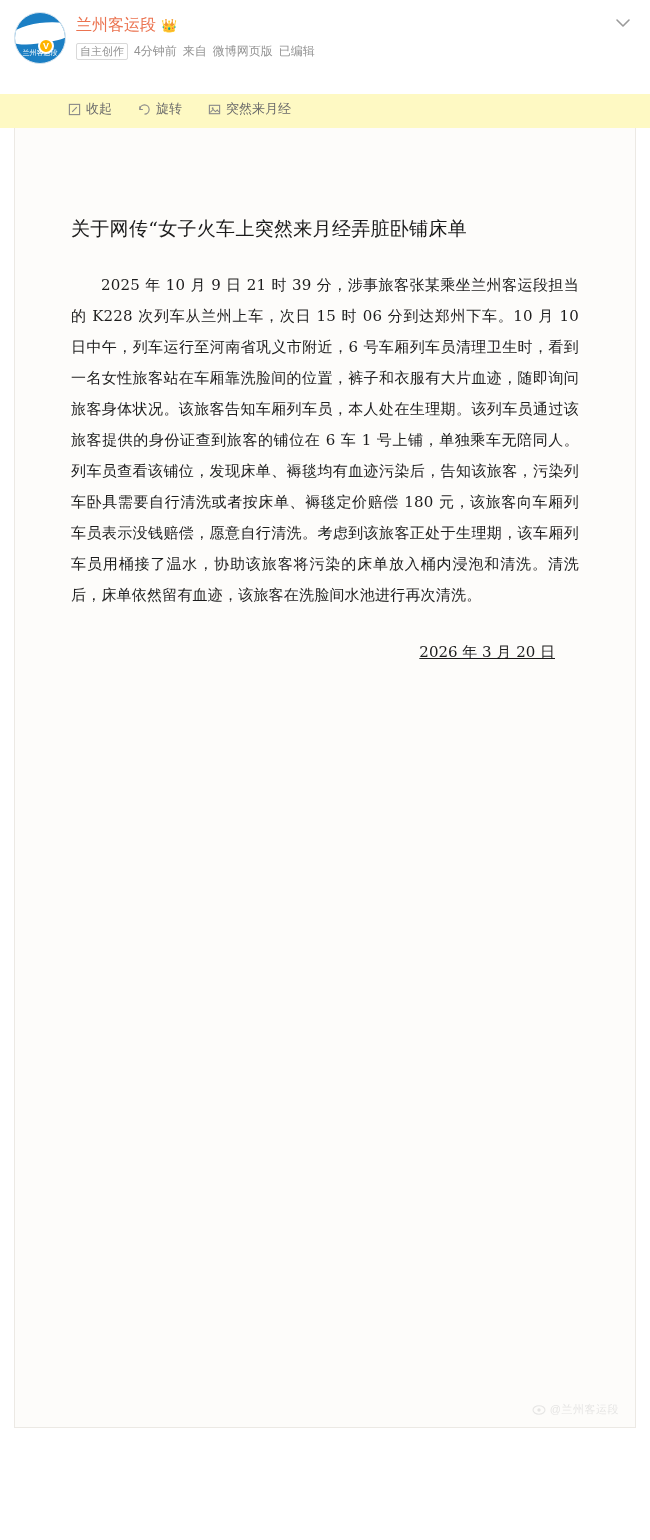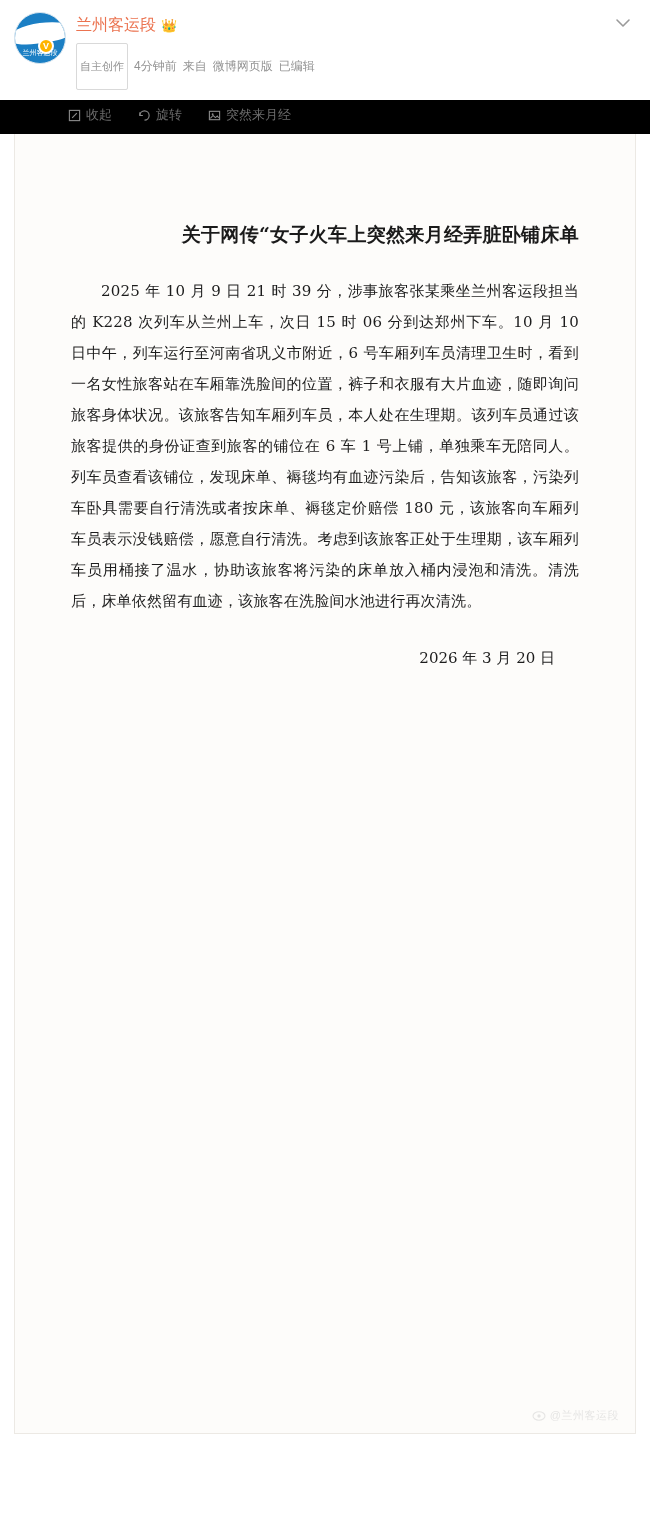--- a/index.html
+++ b/index.html
@@ -92,40 +92,41 @@
     flex-wrap: wrap;
     gap: 6px;
     font-size: 12px;
     color: #939393;
     line-height: 17px;
   }
   .orig-tag {
     border: 1px solid #d9d9d9;
     color: #939393;
     border-radius: 2px;
-    padding: 15px 3px;
+    padding: 0 3px;
     font-size: 11px;
     line-height: 15px;
   }
   .chevron-btn {
     position: absolute;
     right: 16px; top: 12px;
     width: 22px; height: 22px;
     color: #999;
     cursor: pointer;
   }
   .chevron-btn svg { display: block; }
 
   
   .toolbar {
     display: flex;
     align-items: center;
     gap: 26px;
     padding: 6px 0 10px 68px;
-    background: #000000;
+    background: #fef9c3;
+    margin-top: 20px;
   }
   .tool-item {
     display: flex;
     align-items: center;
     gap: 5px;
     font-size: 13px;
     color: #6b6b6b;
     cursor: pointer;
     line-height: 18px;
   }
@@ -142,24 +143,24 @@
     background: #fdfcfa;
     border: 1px solid #ece9e4;
     border-top: none;
     padding: 84px 56px 64px 56px;
     position: relative;
     min-height: 1300px;
   }
   .doc-title {
     font-family: "DejaVu Serif", "Liberation Serif", serif;
     font-size: 19px;
-    font-weight: bold;
+    font-weight: normal;
     color: #1a1a1a;
     line-height: 32px;
-    text-align: right;
+    text-align: left;
     letter-spacing: 0.3px;
     margin: 0 0 26px 0;
   }
   .doc-p {
     font-family: "DejaVu Serif", "Liberation Serif", serif;
     font-size: 15px;
     color: #1c1c1c;
     line-height: 31px;
     text-align: justify;
     text-justify: inter-ideograph;
@@ -168,20 +169,21 @@
     letter-spacing: 0.2px;
   }
   .doc-date {
     font-family: "DejaVu Serif", "Liberation Serif", serif;
     font-size: 15px;
     color: #1c1c1c;
     line-height: 31px;
     text-align: right;
     margin-top: 26px;
     padding-right: 24px;
+    text-decoration: underline;
   }
   .watermark {
     position: absolute;
     right: 16px;
     bottom: 10px;
     display: flex;
     align-items: center;
     gap: 4px;
     opacity: 0.45;
   }

